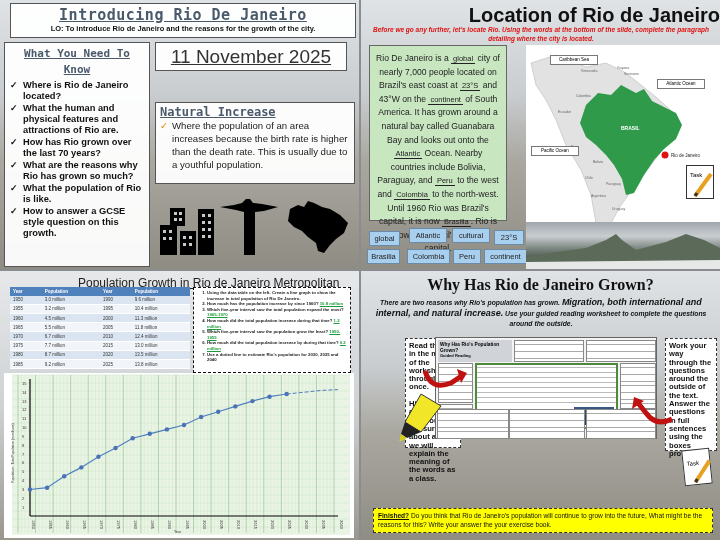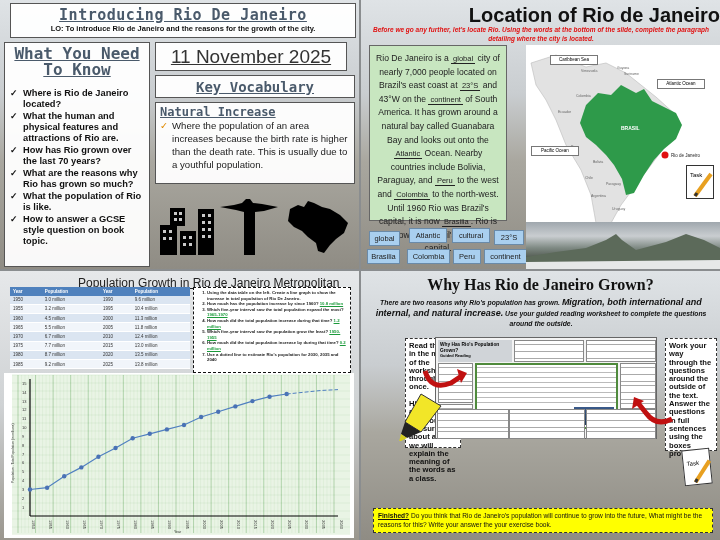--- a/index.html
+++ b/index.html
@@ -10,22 +10,22 @@
   .s1 { left: 0; top: 0; width: 359px; height: 269px; }
   .s2 { left: 361px; top: 0; width: 359px; height: 269px; }
   .s3 { left: 0; top: 271px; width: 359px; height: 269px; background: linear-gradient(180deg,#e6e8ea 0%,#cfd2d4 50%,#9a968e 100%); }
   .s4 { left: 361px; top: 271px; width: 359px; height: 269px; }
   .box { position: absolute; background: rgba(255,255,255,0.95); border: 1px solid #555; }
   
   .title1 { left: 10px; top: 3px; width: 346px; height: 35px; text-align: center; }
   .title1 h1 { font-family: "DejaVu Sans Mono", monospace; font-size: 15px; color: #4a5a6b; text-decoration: underline; font-weight: bold; letter-spacing: 0.5px; margin-top: 2px; }
   .title1 p { font-size: 7.5px; font-weight: bold; color: #111; }
   .wyntk { left: 4px; top: 42px; width: 146px; height: 225px; padding: 3px 4px; }
-  .wyntk h2 { font-family: "DejaVu Sans Mono", monospace; font-size: 16px; color: #4a5a6b; text-decoration: underline; text-align: center; line-height: 16px; font-weight: bold; }
-  .wyntk ul { list-style: none; margin-top: 10px; }
+  .wyntk h2 { font-family: "DejaVu Sans Mono", monospace; font-size: 11px; color: #4a5a6b; text-decoration: underline; text-align: center; line-height: 16px; font-weight: bold; }
+  .wyntk ul { list-style: none; margin-top: 2px; }
   .wyntk li { font-size: 9.3px; font-weight: bold; color: #111; padding-left: 14px; position: relative; line-height: 11px; margin-bottom: 1px; }
   .wyntk li::before { content: "\2713"; position: absolute; left: 1px; top: 0; font-size: 9px; }
   .date { left: 155px; top: 42px; width: 192px; height: 29px; text-align: center; font-size: 19px; color: #333; text-decoration: underline; line-height: 27px; }
   .kv { left: 155px; top: 75px; width: 200px; height: 23px; text-align: center; font-family: "DejaVu Sans Mono", monospace; font-size: 14px; color: #4a5a6b; text-decoration: underline; font-weight: bold; line-height: 22px; }
   .ni { left: 155px; top: 102px; width: 200px; height: 82px; padding: 2px 4px; }
   .ni h3 { font-family: "DejaVu Sans Mono", monospace; font-size: 12px; color: #4a5a6b; text-decoration: underline; font-weight: bold; }
   .ni p { font-size: 9.6px; color: #222; padding-left: 12px; position: relative; line-height: 13px; }
   .ni p::before { content: "\2713"; position: absolute; left: 0; color: #e08a00; }
   .icons { position: absolute; left: 158px; top: 195px; width: 200px; height: 66px; }
   
@@ -72,25 +72,24 @@
     <p>LO: To introduce Rio de Janeiro and the reasons for the growth of the city.</p>
   </div>
   <div class="box wyntk">
     <h2>What You Need To Know</h2>
     <ul>
       <li>Where is Rio de Janeiro located?</li>
       <li>What the human and physical features and attractions of Rio are.</li>
       <li>How has Rio grown over the last 70 years?</li>
       <li>What are the reasons why Rio has grown so much?</li>
       <li>What the population of Rio is like.</li>
-      <li>How to answer a GCSE style question on book topic.</li>
+      <li>How to answer a GCSE style question on this growth.</li>
     </ul>
   </div>
   <div class="box date">11 November 2025</div>
-  <div class="box kv">Key Vocabulary</div>
   <div class="box ni">
     <h3>Natural Increase</h3>
     <p>Where the population of an area increases because the birth rate is higher than the death rate. This is usually due to a youthful population.</p>
   </div>
   <div class="icons">
     <svg width="200" height="66" viewBox="0 0 200 66">
       <g fill="#000">
         <rect x="12" y="13" width="15" height="18"></rect>
         <rect x="2" y="30" width="17" height="30"></rect>
         <rect x="22" y="36" width="16" height="24"></rect>

